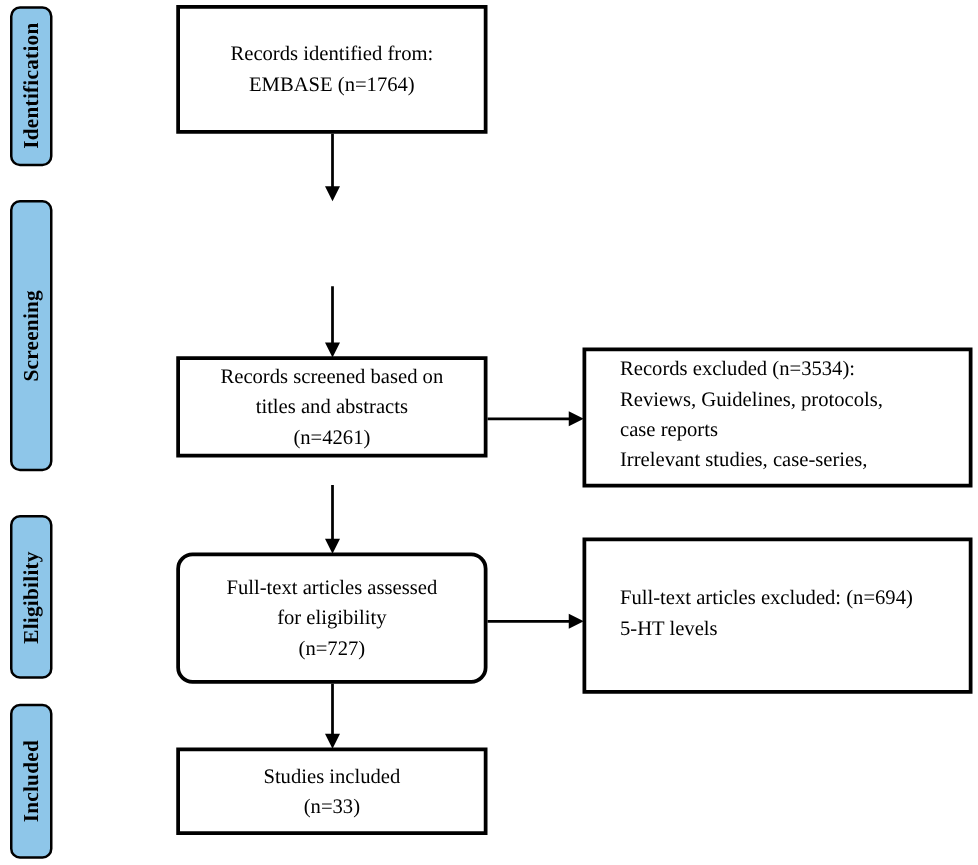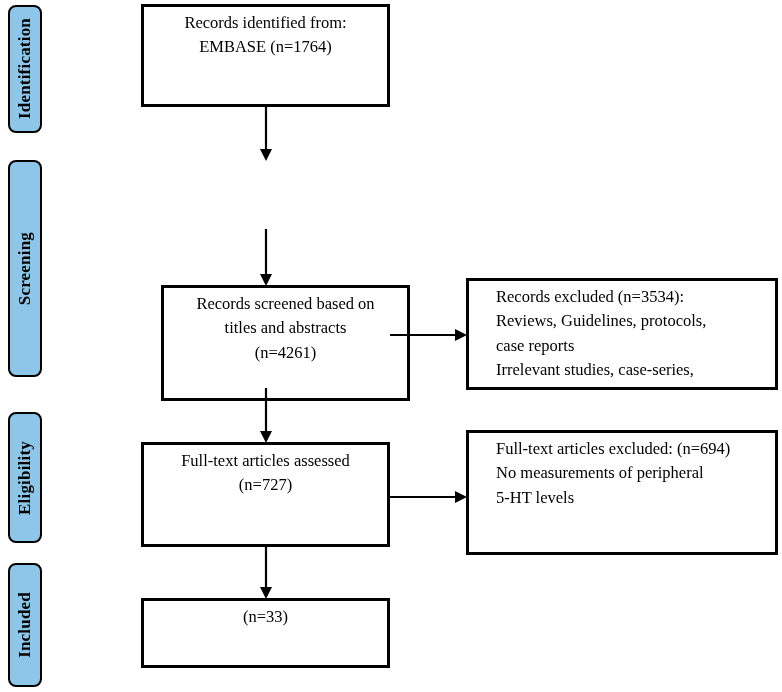--- a/index.html
+++ b/index.html
@@ -43,40 +43,40 @@
   .stage-included       { top: 563px; height: 124px; }
 
   
   .flow-box {
     position: absolute;
     box-sizing: border-box;
     border: 3px solid #000000;
     background: #ffffff;
     display: flex;
     flex-direction: column;
-    justify-content: flex-start;
+    justify-content: center;
     font-size: 16.5px;
     line-height: 1.48;
   }
   .main-box {
     left: 141px;
     width: 249px;
     text-align: center;
     padding: 4px 10px;
   }
   .side-box {
     left: 466px;
     width: 312px;
     text-align: left;
     padding: 4px 10px 8px 27px;
   }
   .box-records-identified { top: 4px;   height: 103px; }
   .box-duplicates        { top: 160px; height: 69px;  }
-  .box-screened          { top: 285px; height: 116px; margin-left: 20px; }
-  .box-fulltext          { top: 442px; height: 105px; }
+  .box-screened          { top: 285px; height: 81px; }
+  .box-fulltext          { top: 442px; height: 105px; border-radius: 13px; }
   .box-included          { top: 598px; height: 70px;  }
   .box-records-excluded  { top: 278px; height: 112px; }
   .box-fulltext-excluded { top: 430px; height: 125px; }
 
   .arrow-layer {
     position: absolute;
     left: 0; top: 0;
     width: 782px;
     height: 692px;
     pointer-events: none;
@@ -109,37 +109,38 @@
 
 
   <div class="flow-box main-box box-screened">
     <div>Records screened based on</div>
     <div>titles and abstracts</div>
     <div>(n=4261)</div>
   </div>
 
   <div class="flow-box main-box box-fulltext">
     <div>Full-text articles assessed</div>
+    <div>for eligibility</div>
     <div>(n=727)</div>
   </div>
 
   <div class="flow-box main-box box-included">
+    <div>Studies included</div>
     <div>(n=33)</div>
   </div>
 
   <div class="flow-box side-box box-records-excluded">
     <div>Records excluded (n=3534):</div>
     <div>Reviews, Guidelines, protocols,</div>
     <div>case reports</div>
     <div>Irrelevant studies, case-series,</div>
   </div>
 
   <div class="flow-box side-box box-fulltext-excluded">
     <div>Full-text articles excluded: (n=694)</div>
-    <div>No measurements of peripheral</div>
     <div>5-HT levels</div>
   </div>
 
   <svg class="arrow-layer" viewBox="0 0 782 692" xmlns="http://www.w3.org/2000/svg">
     <g>
       <line x1="266" y1="107" x2="266" y2="150"></line>
       <polygon points="260,149 272,149 266,161"></polygon>
     </g>
     <g>
       <line x1="266" y1="229" x2="266" y2="275"></line>

